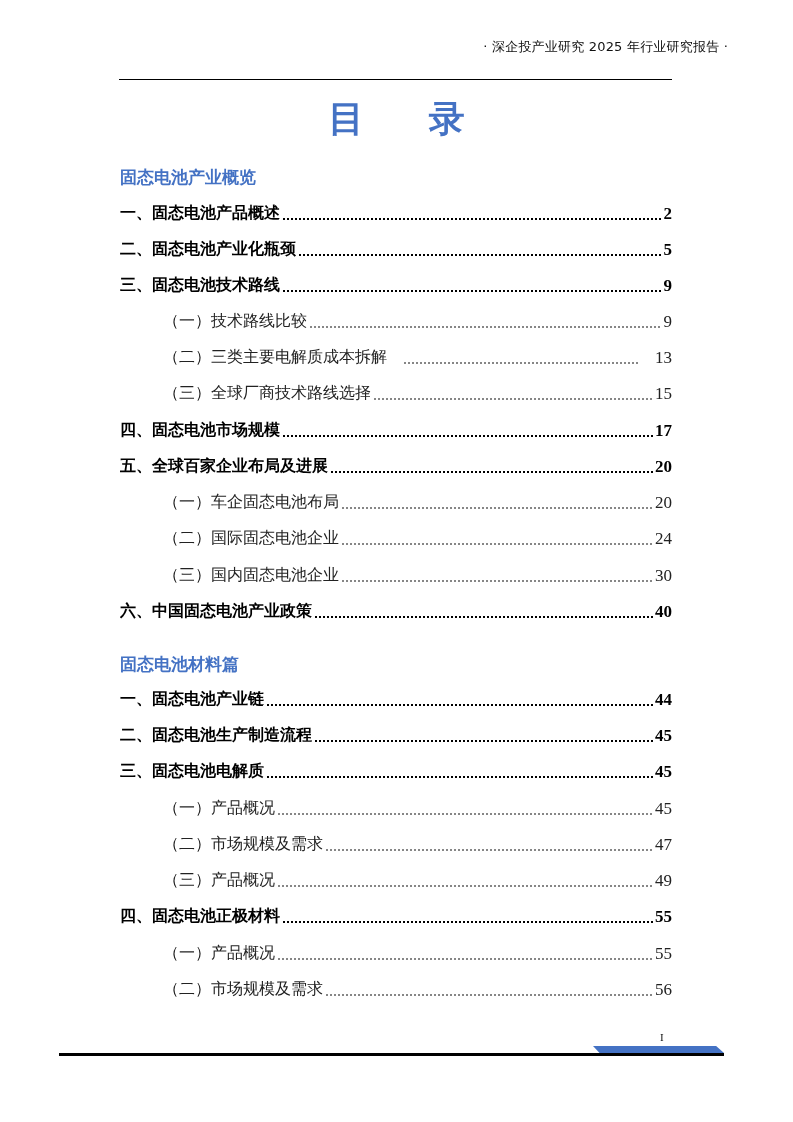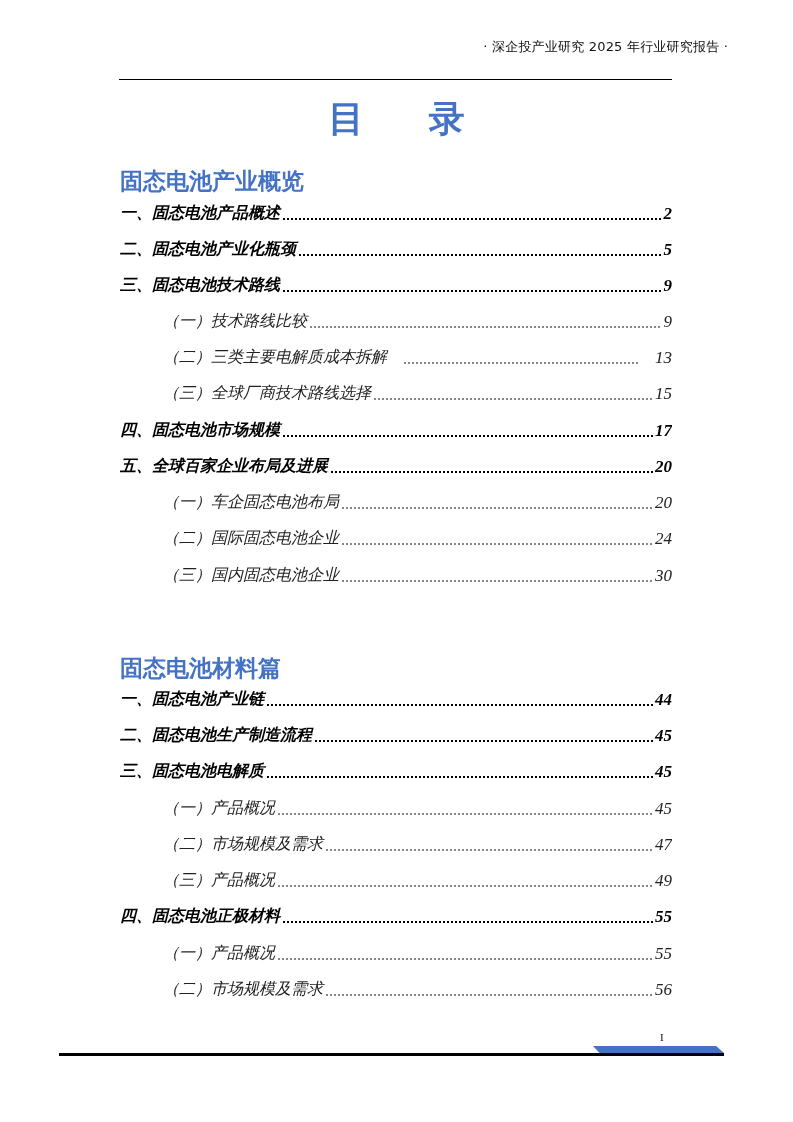--- a/index.html
+++ b/index.html
@@ -19,26 +19,26 @@
     .toc-title {
       position: absolute; left: 0; width: 793px; top: 95px; text-align: center;
       font-family: "DejaVu Sans", "Liberation Sans", sans-serif;
       font-size: 36px; font-weight: bold; color: #4472C4; letter-spacing: 26px;
       text-indent: 26px;
     }
 
     .part-title {
       position: absolute; left: 120px;
       font-family: "DejaVu Sans", "Liberation Sans", sans-serif;
-      font-size: 23px; font-weight: bold; color: #4472C4;
+      font-size: 17px; font-weight: bold; color: #4472C4;
     }
 
     .toc-entry {
       position: absolute; height: 24px; display: flex; align-items: flex-end;
-      white-space: nowrap; overflow: hidden; font-style: italic;
+      white-space: nowrap; overflow: hidden;
     }
     .toc-entry.l1 {
       left: 120px; width: 552px;
       font-family: "DejaVu Sans", "Liberation Sans", sans-serif;
       font-size: 16px; font-weight: bold; color: #000;
     }
     .toc-entry.l2 {
       left: 163px; width: 509px;
       font-family: "DejaVu Serif", "Liberation Serif", serif;
       font-size: 16px; color: #222;
@@ -135,20 +135,25 @@
   <div class="toc-entry l2" style="top:525px;">
     <span class="label">（二）国际固态电池企业</span>
     <span class="dots"></span>
     <span class="page-num">24</span>
   </div>
   <div class="toc-entry l2" style="top:562px;">
     <span class="label">（三）国内固态电池企业</span>
     <span class="dots"></span>
     <span class="page-num">30</span>
   </div>
+  <div class="toc-entry l1" style="top:598px;">
+    <span class="label">六、中国固态电池产业政策</span>
+    <span class="dots"></span>
+    <span class="page-num">40</span>
+  </div>
 
   <div class="part-title" style="top:653px;">固态电池材料篇</div>
 
   <div class="toc-entry l1" style="top:686px;">
     <span class="label">一、固态电池产业链</span>
     <span class="dots"></span>
     <span class="page-num">44</span>
   </div>
   <div class="toc-entry l1" style="top:722px;">
     <span class="label">二、固态电池生产制造流程</span>

